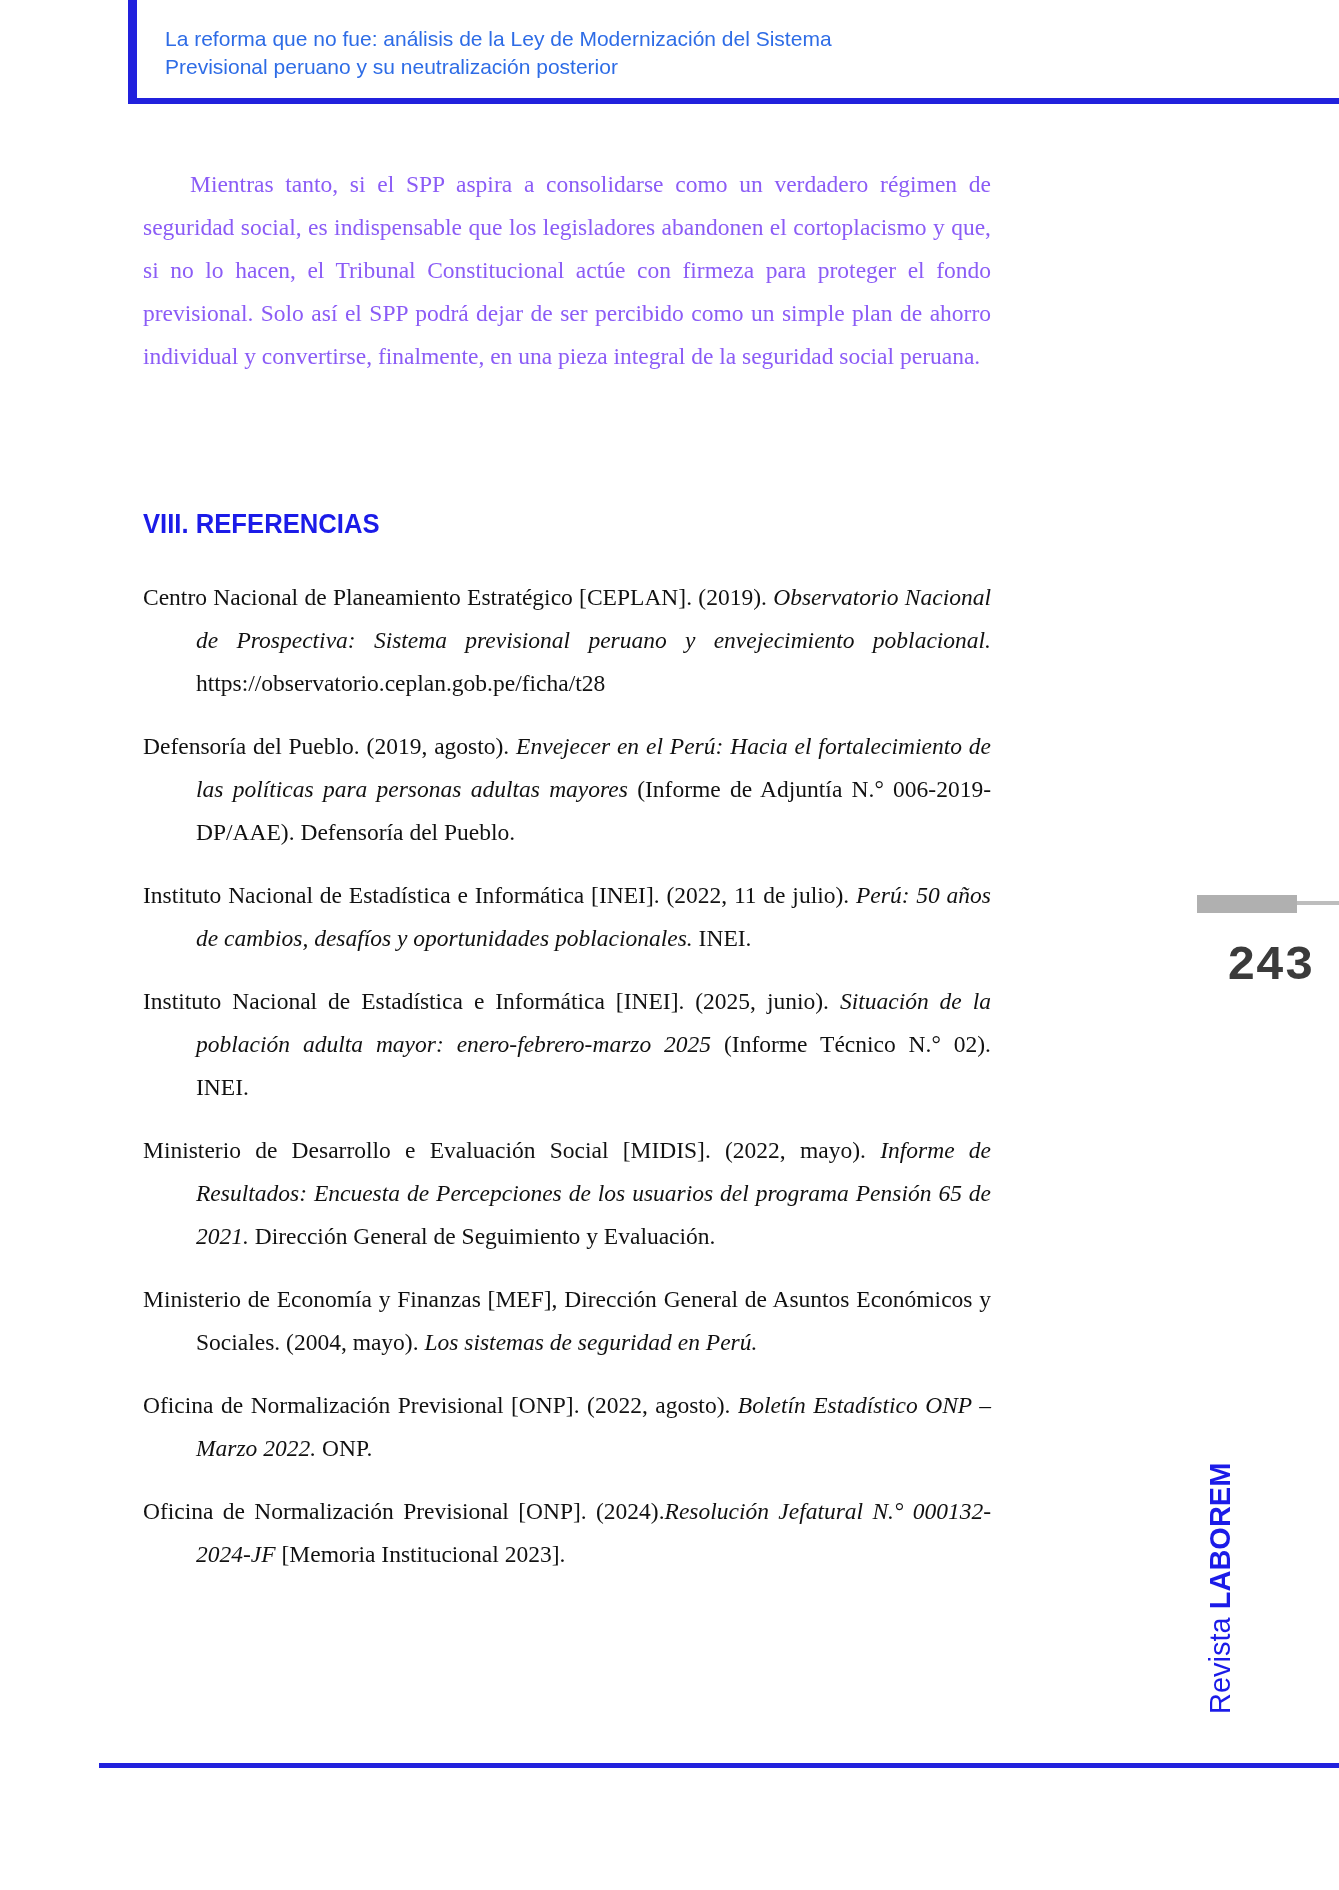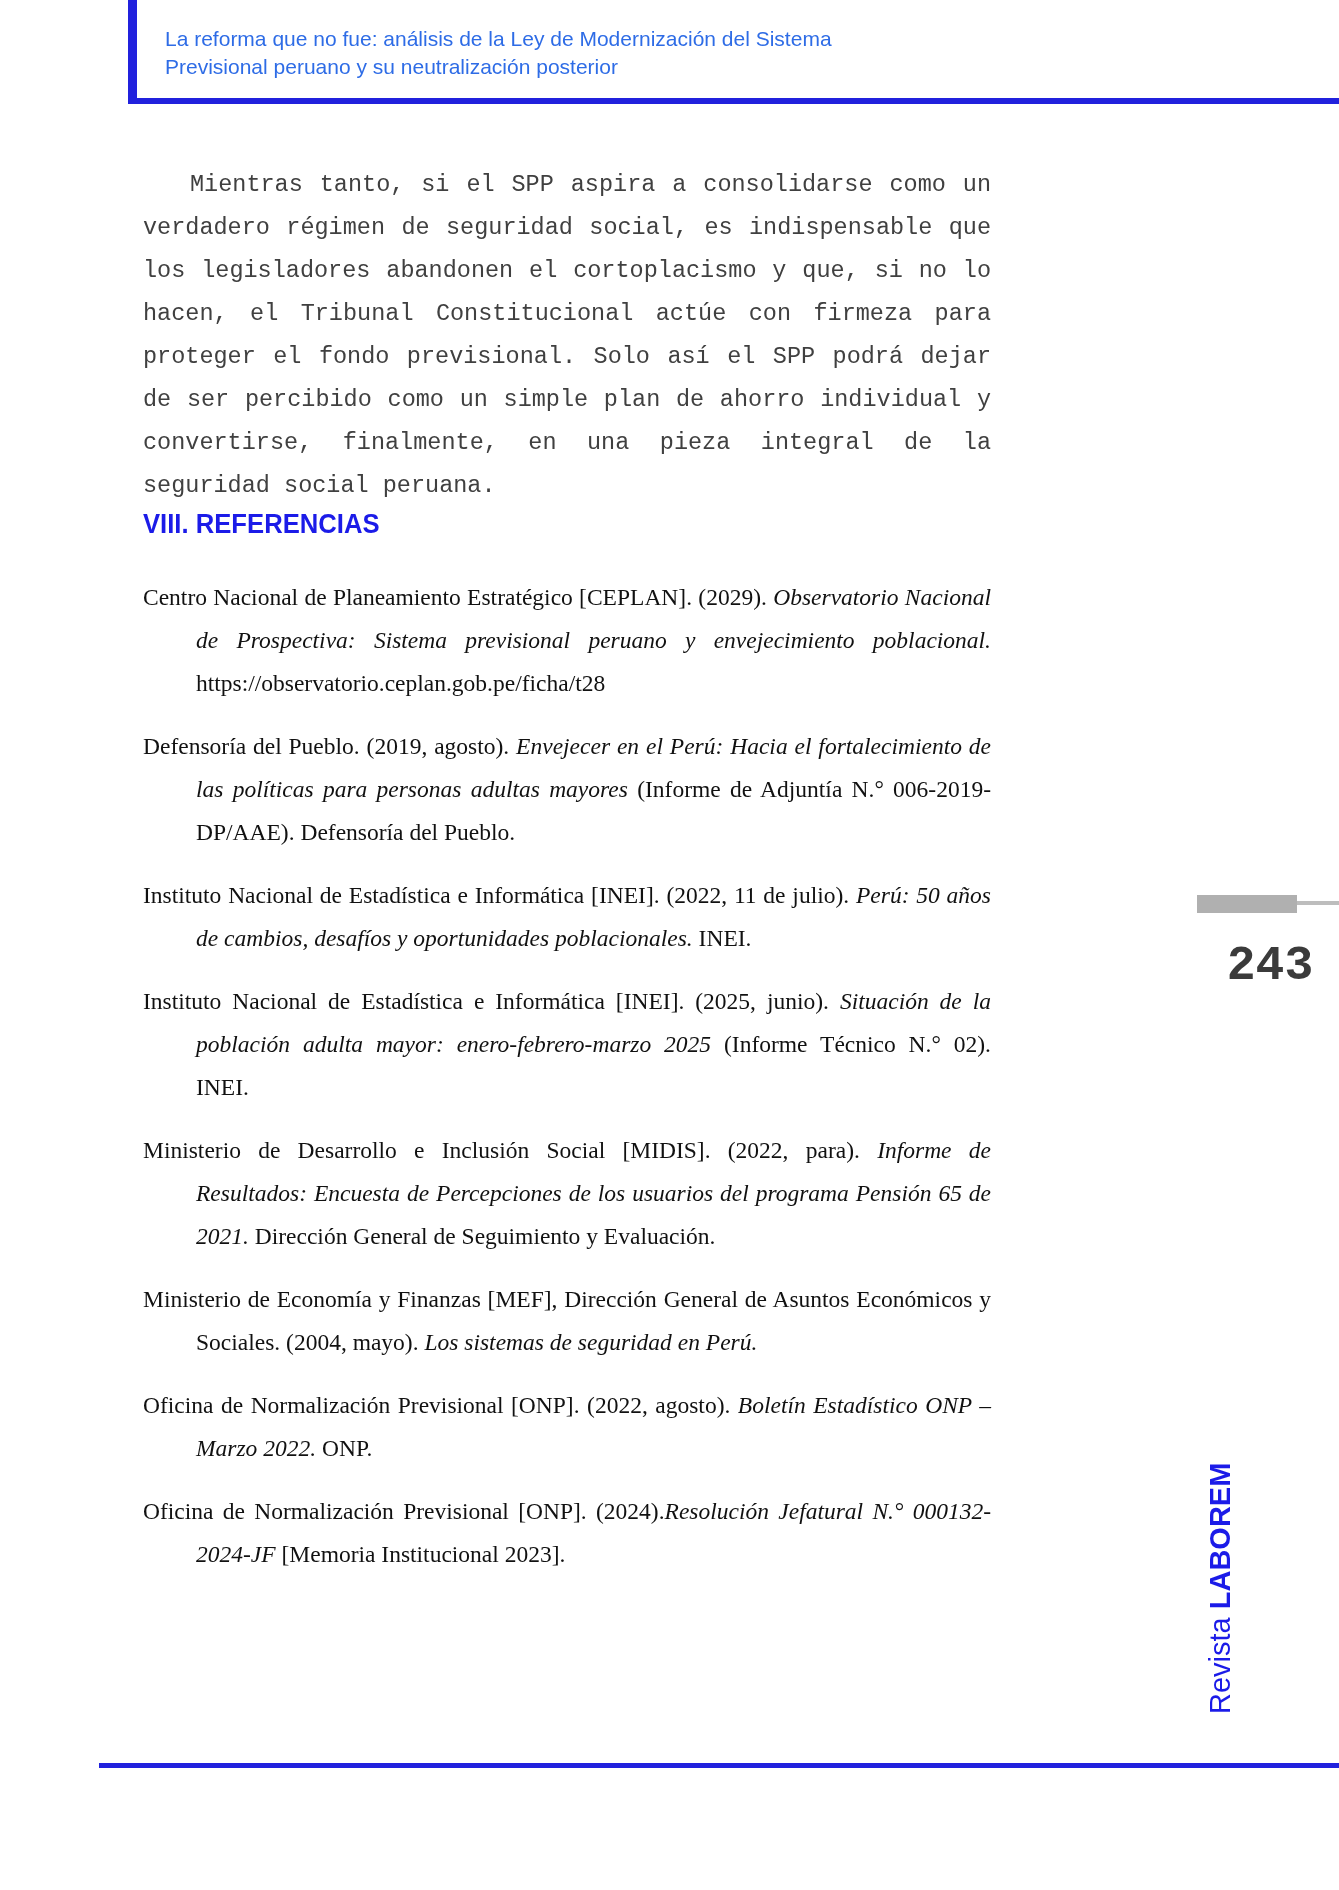--- a/index.html
+++ b/index.html
@@ -22,24 +22,24 @@
   }
   .header-title{
     position:absolute;left:165px;top:25px;width:770px;
     font-family:"Liberation Sans", sans-serif;
     font-size:21px;line-height:28px;
     color:#2e6ce6;
   }
   
   .paragraph{
     position:absolute;left:143px;top:163px;width:848px;
-    font-family:Liberation Mono, monospace;
+    font-family:Liberation Serif, serif;
     font-size:23.5px;line-height:43px;
     text-align:justify;text-indent:47px;
-    color:#404040;
+    color:#8b5cf6;
   }
   
   .refs-heading{
     position:absolute;left:143px;top:509px;margin:0;
     font-family:"Liberation Sans", sans-serif;
     font-weight:bold;font-size:27px;
     color:#1b1be8;
     transform:scaleX(0.95);transform-origin:0 50%;
     white-space:nowrap;
   }
@@ -100,25 +100,25 @@
 
   <div class="header-vbar"></div>
   <div class="header-hline"></div>
   <div class="header-title">La reforma que no fue: análisis de la Ley de Modernización del Sistema Previsional peruano y su neutralización posterior</div>
 
   <div class="paragraph">Mientras tanto, si el SPP aspira a consolidarse como un verdadero régimen de seguridad social, es indispensable que los legisladores abandonen el cortoplacismo y que, si no lo hacen, el Tribunal Constitucional actúe con firmeza para proteger el fondo previsional. Solo así el SPP podrá dejar de ser percibido como un simple plan de ahorro individual y convertirse, finalmente, en una pieza integral de la seguridad social peruana.</div>
 
   <h2 class="refs-heading">VIII. REFERENCIAS</h2>
 
   <div class="refs-list">
-      <p class="ref"><span>Centro Nacional de Planeamiento Estratégico [CEPLAN]. (2029). </span><i>Observatorio Nacional de Prospectiva: Sistema previsional peruano y envejecimiento poblacional.</i><span> https://observatorio.ceplan.gob.pe/ficha/t28</span></p>
+      <p class="ref"><span>Centro Nacional de Planeamiento Estratégico [CEPLAN]. (2019). </span><i>Observatorio Nacional de Prospectiva: Sistema previsional peruano y envejecimiento poblacional.</i><span> https://observatorio.ceplan.gob.pe/ficha/t28</span></p>
       <p class="ref"><span>Defensoría del Pueblo. (2019, agosto). </span><i>Envejecer en el Perú: Hacia el fortalecimiento de las políticas para personas adultas mayores</i><span> (Informe de Adjuntía N.° 006-2019-DP/AAE). Defensoría del Pueblo.</span></p>
       <p class="ref"><span>Instituto Nacional de Estadística e Informática [INEI]. (2022, 11 de julio). </span><i>Perú: 50 años de cambios, desafíos y oportunidades poblacionales.</i><span> INEI.</span></p>
       <p class="ref"><span>Instituto Nacional de Estadística e Informática [INEI]. (2025, junio). </span><i>Situación de la población adulta mayor: enero-febrero-marzo 2025</i><span> (Informe Técnico N.° 02). INEI.</span></p>
-      <p class="ref"><span>Ministerio de Desarrollo e Inclusión Social [MIDIS]. (2022, para). </span><i>Informe de Resultados: Encuesta de Percepciones de los usuarios del programa Pensión 65 de 2021.</i><span> Dirección General de Seguimiento y Evaluación.</span></p>
+      <p class="ref"><span>Ministerio de Desarrollo e Evaluación Social [MIDIS]. (2022, mayo). </span><i>Informe de Resultados: Encuesta de Percepciones de los usuarios del programa Pensión 65 de 2021.</i><span> Dirección General de Seguimiento y Evaluación.</span></p>
       <p class="ref"><span>Ministerio de Economía y Finanzas [MEF], Dirección General de Asuntos Económicos y Sociales. (2004, mayo). </span><i>Los sistemas de seguridad en Perú.</i></p>
       <p class="ref"><span>Oficina de Normalización Previsional [ONP]. (2022, agosto). </span><i>Boletín Estadístico ONP – Marzo 2022.</i><span> ONP.</span></p>
       <p class="ref"><span>Oficina de Normalización Previsional [ONP]. (2024).</span><i>Resolución Jefatural N.° 000132-2024-JF</i><span> [Memoria Institucional 2023].</span></p>
     </div>
 
   <div class="gray-bar"></div>
   <div class="gray-bar-thin"></div>
   <div class="page-number">243</div>
 
   <div class="journal-vertical">

